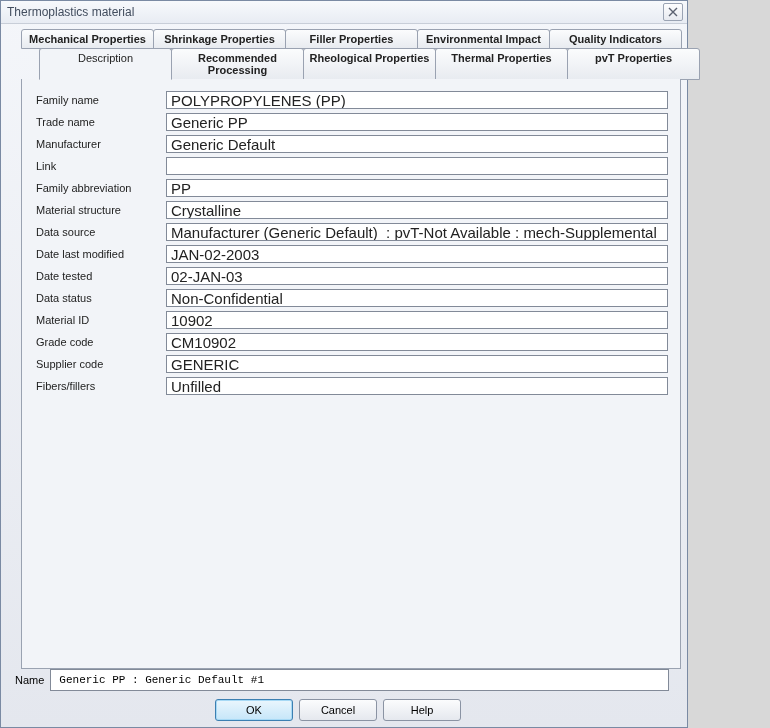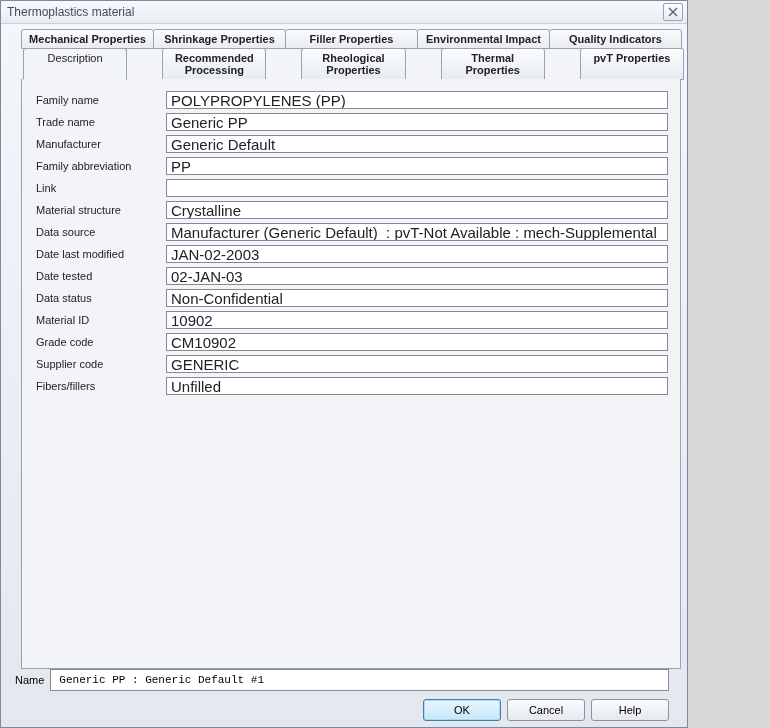--- a/index.html
+++ b/index.html
@@ -38,21 +38,21 @@
   .close-box svg { display:block; }
 
   .client {
     position: absolute;
     top: 22px; bottom: 0; left:0; right:0;
     padding: 6px 6px 8px 6px;
     box-sizing: border-box;
   }
   .tabrow1, .tabrow2 { display:flex; width:100%; }
   .tabrow1 { margin-left: 14px; width: calc(100% - 14px); }
-  .tabrow2 { margin-left: 16px; width: calc(100% - 14px); margin-top:-1px;gap:36px; }
+  .tabrow2 { margin-left: 32px; width: calc(100% - 14px); margin-top:-1px; }
   .tab {
     flex: 1;
     text-align: center;
     padding: 3px 4px;
     background: linear-gradient(#fbfcfd, #e8ebf0);
     border: 1px solid #9aa2b1;
     border-bottom: 1px solid #9aa2b1;
     border-top-left-radius: 3px;
     border-top-right-radius: 3px;
     margin-right: -1px;
@@ -113,21 +113,21 @@
   
 
   .footer {
     position:absolute;
     left:6px; right:18px; bottom:6px;
   }
   .footer .namerow {
     display:flex; align-items:center; margin-bottom:8px;
   }
   .footer .buttons {
-    display:flex; justify-content:flex-end; gap:6px;
+    display:flex; justify-content:center; gap:6px;
   }
   .btn {
     min-width: 78px;
     height: 22px;
     border: 1px solid #8a93a3;
     border-radius: 3px;
     background: linear-gradient(#fbfcfd, #e5e8ee);
     font-family: inherit; font-size: 11px;
     cursor: default;
     padding: 0 10px;
@@ -175,26 +175,26 @@
         </div>
         <div class="form-row">
           <div class="form-label">Trade name</div>
           <input type="text" class="form-input" value="Generic PP" style="">
         </div>
         <div class="form-row">
           <div class="form-label">Manufacturer</div>
           <input type="text" class="form-input" value="Generic Default" style="">
         </div>
         <div class="form-row">
+          <div class="form-label">Link</div>
+          <input type="text" class="form-input" value="" style="">
+        </div>
+        <div class="form-row">
           <div class="form-label">Family abbreviation</div>
           <input type="text" class="form-input" value="PP" style="">
-        </div>
-        <div class="form-row">
-          <div class="form-label">Link</div>
-          <input type="text" class="form-input" value="" style="">
         </div>
         <div class="form-row">
           <div class="form-label">Material structure</div>
           <input type="text" class="form-input" value="Crystalline" style="">
         </div>
         <div class="form-row">
           <div class="form-label">Data source</div>
           <input type="text" class="form-input" value="Manufacturer (Generic Default)  : pvT-Not Available : mech-Supplemental" style="">
         </div>
         <div class="form-row">

